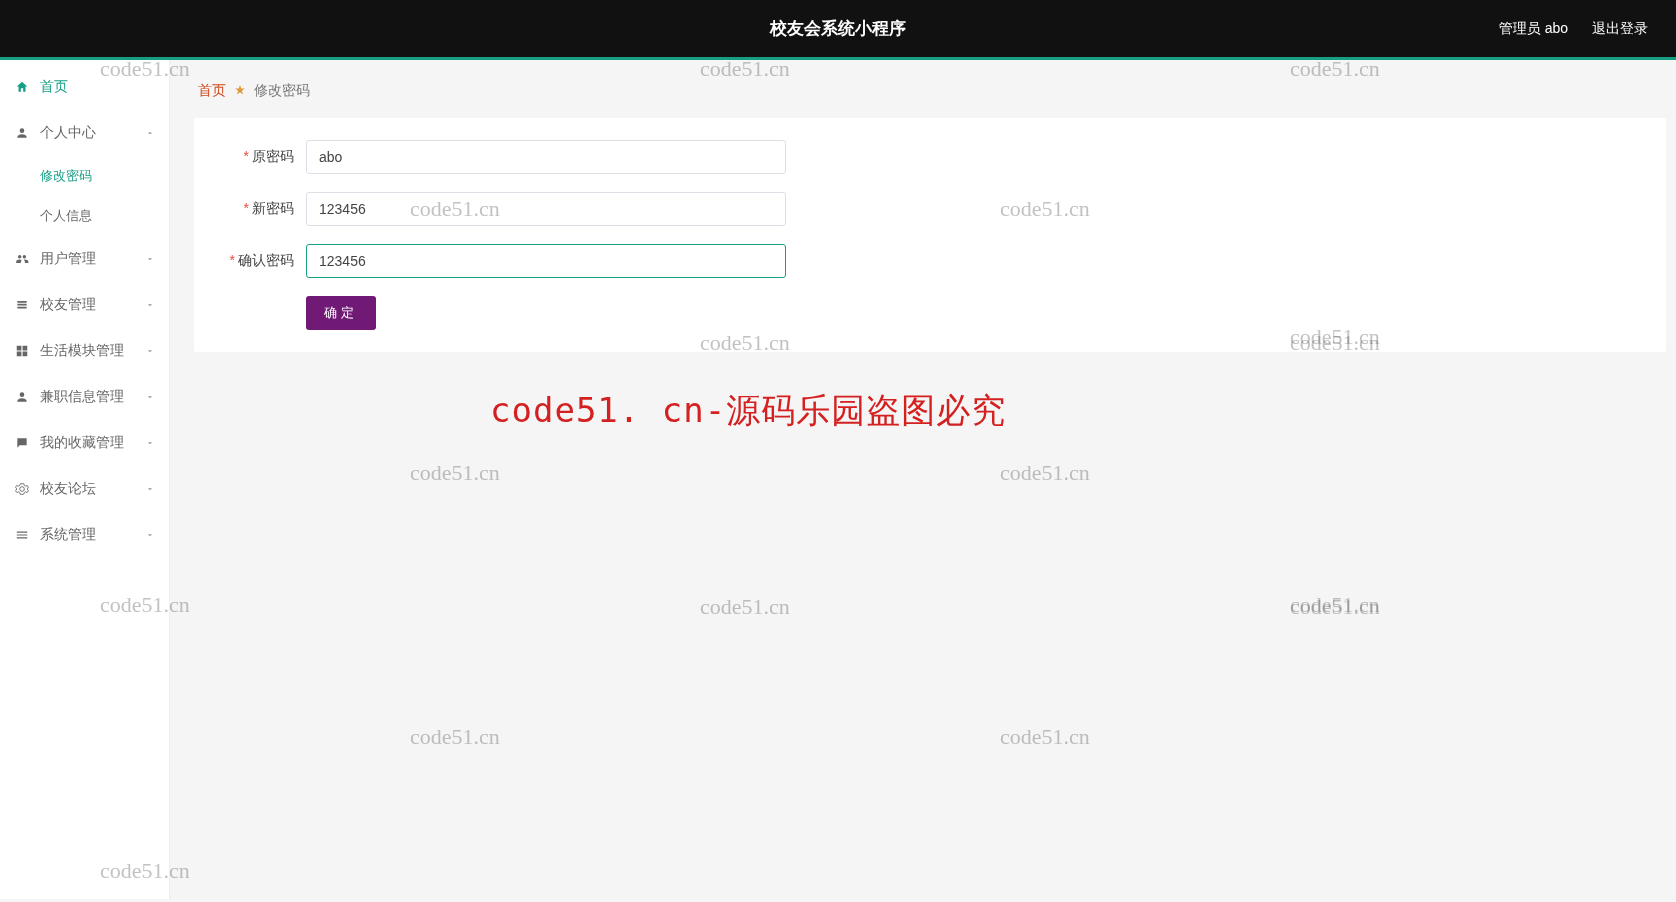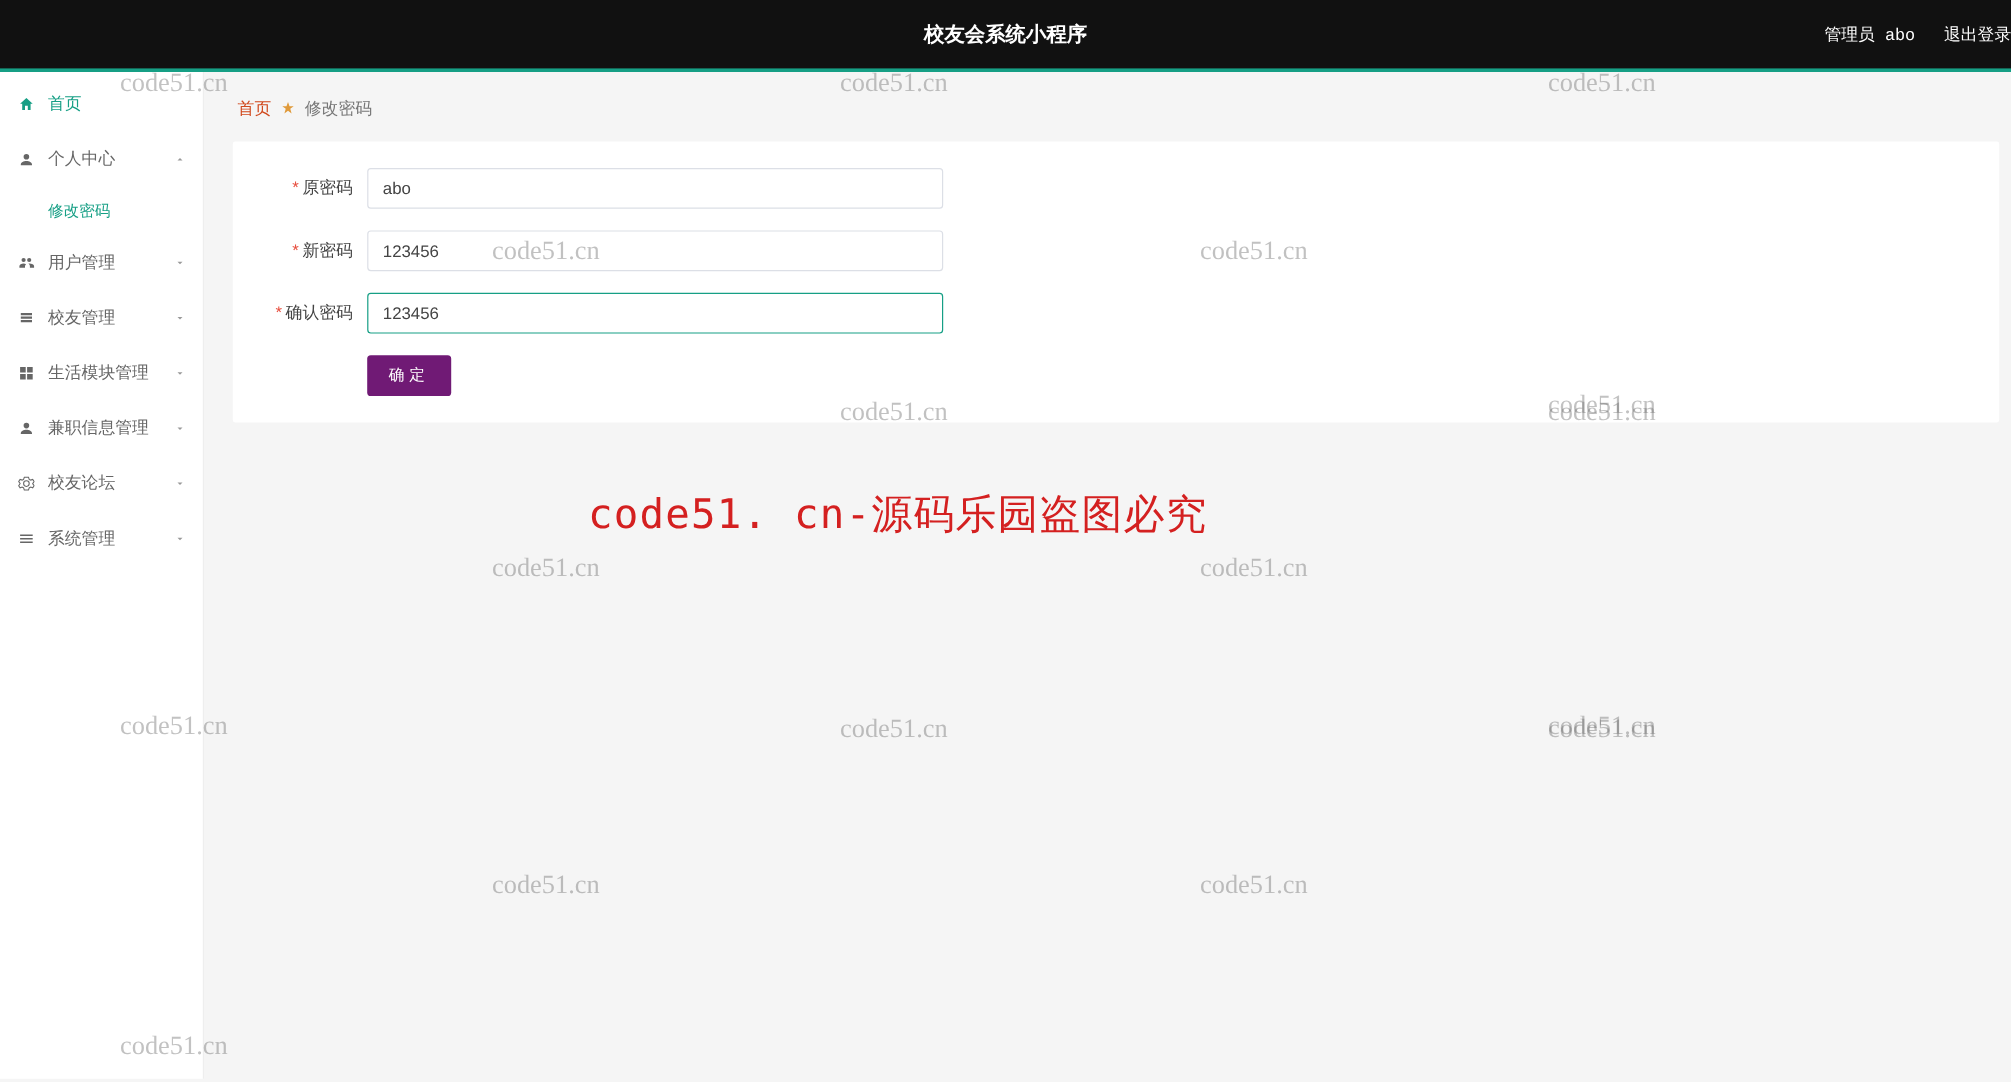--- a/index.html
+++ b/index.html
@@ -18,22 +18,22 @@
     position: absolute;
     left: 50%;
     transform: translateX(-50%);
     font-size: 17px;
     font-weight: bold;
   }
   .header-right {
     margin-left: auto;
     display: flex;
     gap: 24px;
-    font-size: 14px;
-    font-family: Liberation Mono, monospace;
+    padding-right: 28px;
+    font-size: 14px;
   }
   .header-link { color: #fff; cursor: pointer; }
   
   .container { display: flex; height: calc(100% - 63px); }
   
   .sidebar {
     width: 170px;
     background: #fff;
     border-right: 1px solid #eee;
     padding-top: 4px;
@@ -164,20 +164,21 @@
           <svg viewBox="0 0 24 24">
             <path d="M12 12a4 4 0 100-8 4 4 0 000 8zm0 2c-4 0-8 2-8 5v1h16v-1c0-3-4-5-8-5z"></path>
           </svg>
         </span>
       <span>个人中心</span>
       <span class="menu-chev"><svg viewBox="0 0 24 24">
             <path d="M7 14l5-5 5 5z"></path>
           </svg></span>
     </div>
     <div class="submenu-item active">修改密码</div>
+    <div class="submenu-item">个人信息</div>
 
     <div class="menu-item">
       <span class="menu-icon">
           <svg viewBox="0 0 24 24">
             <path d="M16 11a3 3 0 100-6 3 3 0 000 6zm-8 0a3 3 0 100-6 3 3 0 000 6zm0 2c-3 0-6 1.5-6 4v2h8v-2c0-1 .5-2 1.5-2.8C10.4 13.4 9.2 13 8 13zm8 0c-.4 0-.8 0-1.2.1 1.4.9 2.2 2.1 2.2 3.9v2h6v-2c0-2.5-3-4-7-4z"></path>
           </svg>
         </span>
       <span>用户管理</span>
       <span class="menu-chev"><svg viewBox="0 0 24 24">
             <path d="M7 10l5 5 5-5z"></path>
@@ -214,20 +215,31 @@
             <path d="M12 12a4 4 0 100-8 4 4 0 000 8zm0 2c-4 0-8 2-8 5v1h16v-1c0-3-4-5-8-5z"></path>
           </svg>
         </span>
       <span>兼职信息管理</span>
       <span class="menu-chev"><svg viewBox="0 0 24 24">
             <path d="M7 10l5 5 5-5z"></path>
           </svg></span>
     </div>
 
 
+    <div class="menu-item">
+      <span class="menu-icon">
+          <svg viewBox="0 0 24 24">
+            <path d="M4 4h16v12H8l-4 4z"></path>
+          </svg>
+        </span>
+      <span>我的收藏管理</span>
+      <span class="menu-chev"><svg viewBox="0 0 24 24">
+            <path d="M7 10l5 5 5-5z"></path>
+          </svg></span>
+    </div>
 
     <div class="menu-item">
       <span class="menu-icon">
           <svg viewBox="0 0 24 24">
             <path d="M12 8a4 4 0 100 8 4 4 0 000-8zm9 4l2 3-2 3-3-1a7 7 0 01-2 1l-1 3h-6l-1-3a7 7 0 01-2-1l-3 1-2-3 2-3-2-3 2-3 3 1a7 7 0 012-1l1-3h6l1 3a7 7 0 012 1l3-1 2 3z" fill="none" stroke="#666" stroke-width="1.5"></path>
           </svg>
         </span>
       <span>校友论坛</span>
       <span class="menu-chev"><svg viewBox="0 0 24 24">
             <path d="M7 10l5 5 5-5z"></path>
@@ -275,21 +287,21 @@
     <div class="wm" style="top:136px;left:240px">code51.cn</div>
     <div class="wm" style="top:136px;left:830px">code51.cn</div>
     <div class="wm" style="top:270px;left:530px">code51.cn</div>
     <div class="wm" style="top:270px;left:1120px">code51.cn</div>
     <div class="wm" style="top:400px;left:240px">code51.cn</div>
     <div class="wm" style="top:400px;left:830px">code51.cn</div>
     <div class="wm" style="top:534px;left:530px">code51.cn</div>
     <div class="wm" style="top:534px;left:1120px">code51.cn</div>
     <div class="wm" style="top:664px;left:240px">code51.cn</div>
     <div class="wm" style="top:664px;left:830px">code51.cn</div>
-    <div class="wm-big" style="top:346px;left:320px">code51. cn-源码乐园盗图必究</div>
+    <div class="wm-big" style="top:328px;left:320px">code51. cn-源码乐园盗图必究</div>
   </div>
 </div>
 
 <div class="wm" style="position:fixed;top:56px;left:100px">code51.cn</div>
 <div class="wm" style="position:fixed;top:56px;left:700px">code51.cn</div>
 <div class="wm" style="position:fixed;top:56px;left:1290px">code51.cn</div>
 <div class="wm" style="position:fixed;top:592px;left:100px">code51.cn</div>
 <div class="wm" style="position:fixed;top:324px;left:1290px">code51.cn</div>
 <div class="wm" style="position:fixed;top:592px;left:1290px">code51.cn</div>
 <div class="wm" style="position:fixed;top:858px;left:100px">code51.cn</div>

